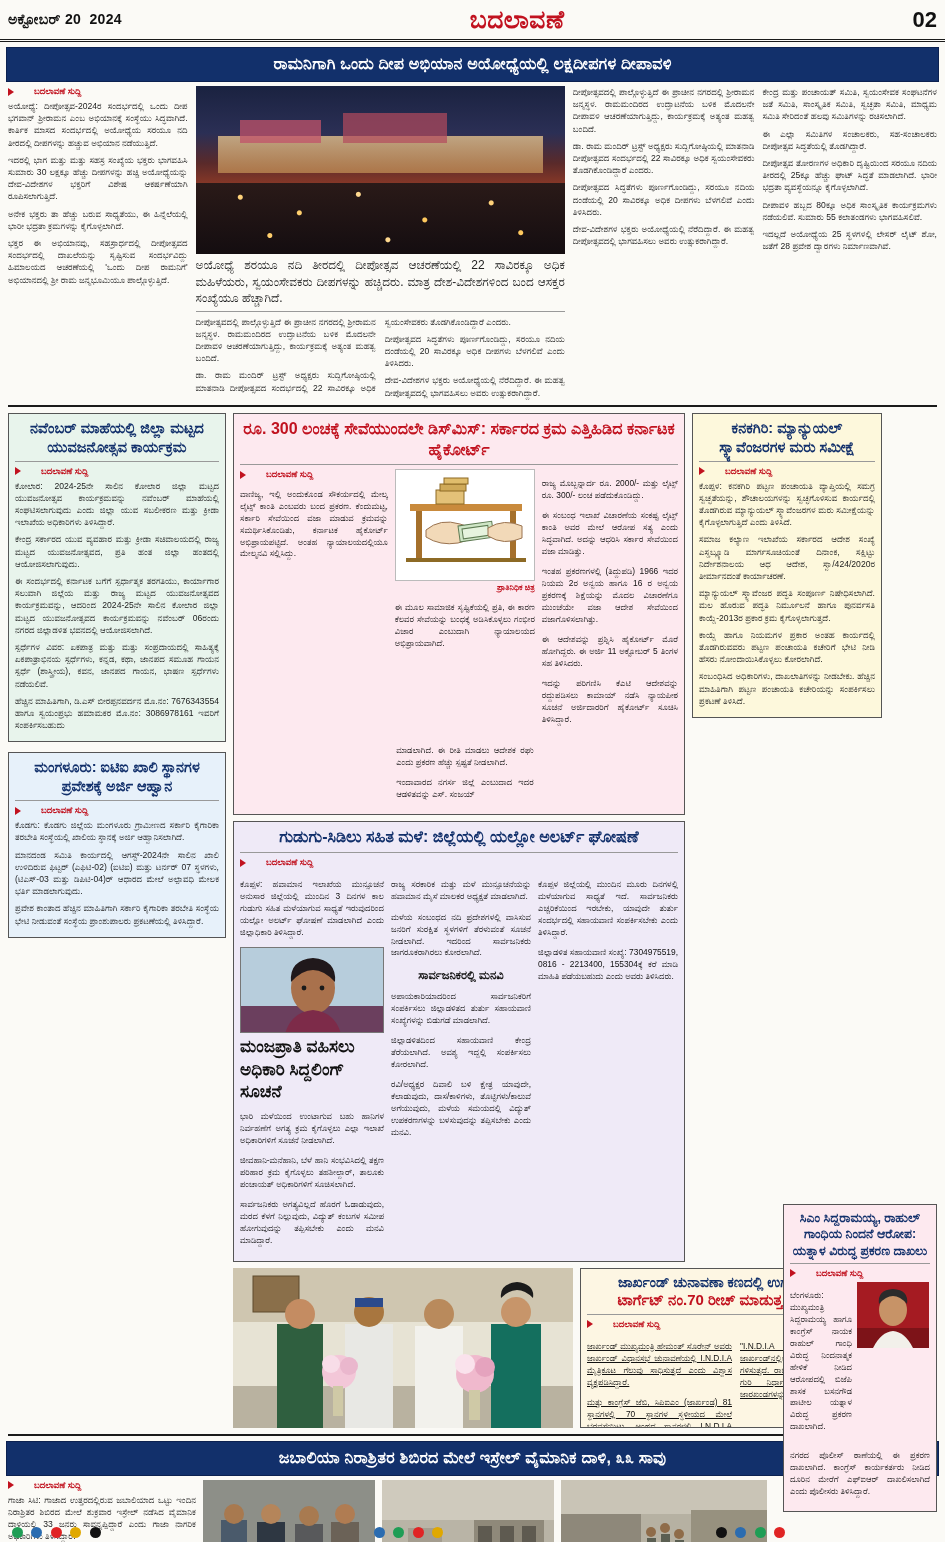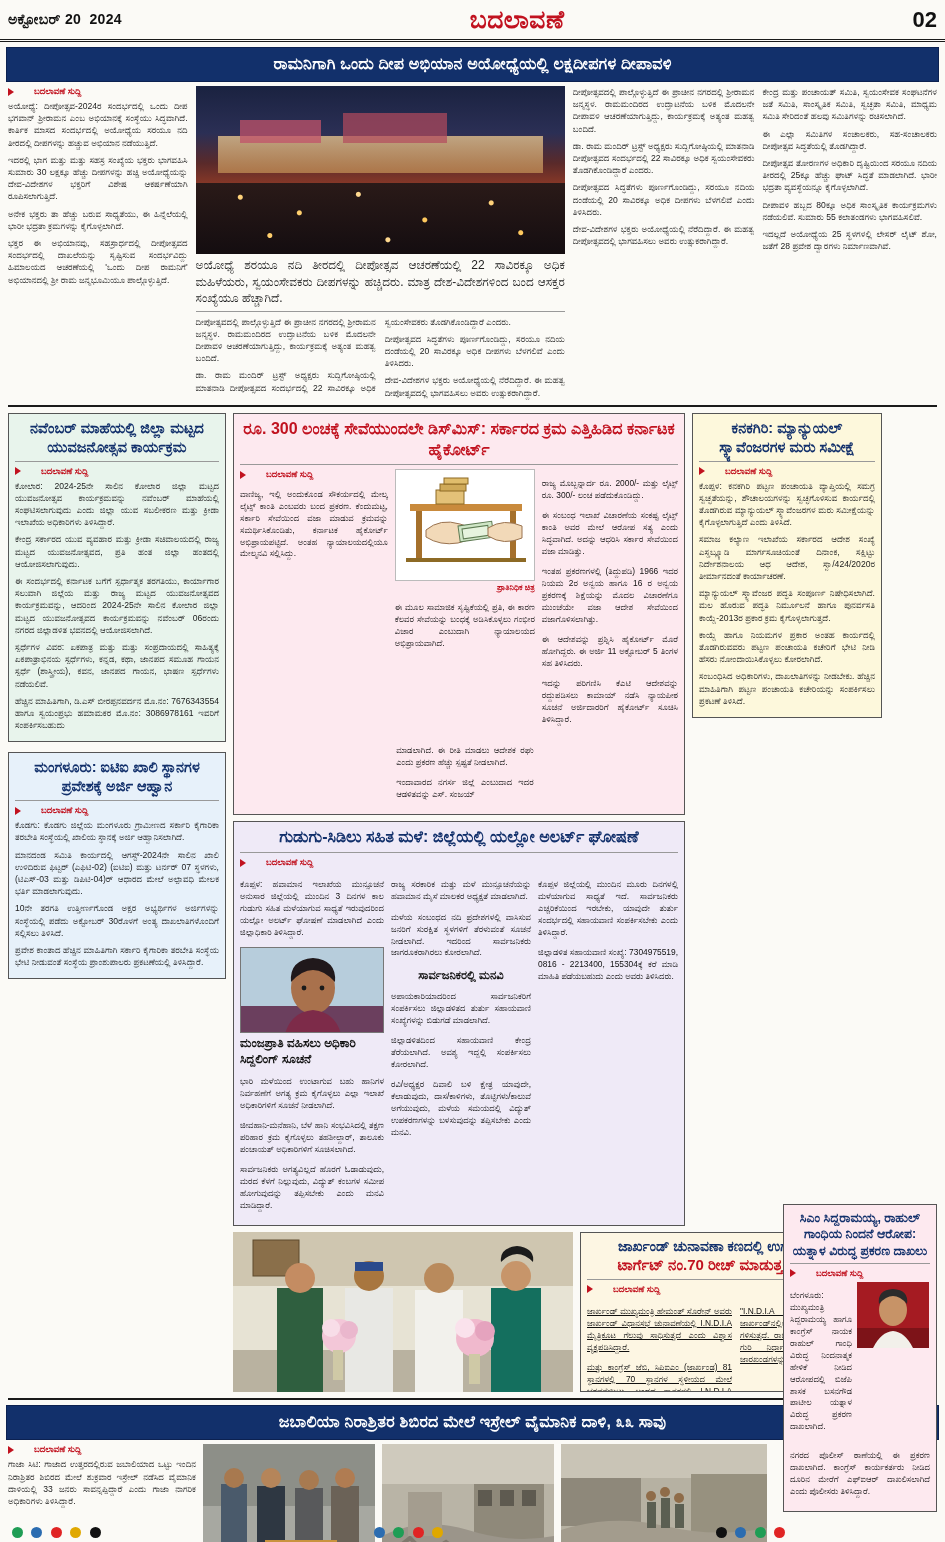--- a/index.html
+++ b/index.html
@@ -196,21 +196,20 @@
       <div class="box sky2" style="margin-top:10px;">
         <div class="box-title small-head">ಮಂಗಳೂರು: ಐಟಿಐ ಖಾಲಿ ಸ್ಥಾನಗಳ ಪ್ರವೇಶಕ್ಕೆ ಅರ್ಜಿ ಆಹ್ವಾನ</div>
         <hr class="hr-thin">
         <div class="byline">
           <span class="tri"></span>
           <span>ಬದಲಾವಣೆ ಸುದ್ದಿ</span>
         </div>
         <div class="col-text">
           <p>ಕೊಡಗು: ಕೊಡಗು ಜಿಲ್ಲೆಯ ಮಂಗಳೂರು ಗ್ರಾಮೀಣದ ಸರ್ಕಾರಿ ಕೈಗಾರಿಕಾ ತರಬೇತಿ ಸಂಸ್ಥೆಯಲ್ಲಿ ಖಾಲಿಯ ಸ್ಥಾನಕ್ಕೆ ಅರ್ಜಿ ಆಹ್ವಾನಿಸಲಾಗಿದೆ.</p>
           <p>ಮಾನದಂಡ ಸಮಿತಿ ಕಾರ್ಯದಲ್ಲಿ ಆಗಸ್ಟ್-2024ನೇ ಸಾಲಿನ ಖಾಲಿ ಉಳಿದಿರುವ ಫಿಟ್ಟರ್ (ಎಫಿಟಿ-02) (ಐಟಿಐ) ಮತ್ತು ಟರ್ನರ್ 07 ಸ್ಥಳಗಳು, (ಟಿಎಸ್-03 ಮತ್ತು ಡಿಪಿಟಿ-04)ರ್ ಆಧಾರದ ಮೇಲೆ ಅಲ್ಪಾವಧಿ ಮೇಲಕ ಭರ್ತಿ ಮಾಡಲಾಗುವುದು.</p>
-          <p>10ನೇ ತರಗತಿ ಉತ್ತೀರ್ಣಗೊಂಡ ಅಕ್ಷರ ಅಭ್ಯರ್ಥಿಗಳ ಅರ್ಜಿಗಳನ್ನು ಸಂಸ್ಥೆಯಲ್ಲಿ ಪಡೆದು ಅಕ್ಟೋಬರ್ 30ರೊಳಗೆ ಅಂತ್ಯ ದಾಖಲಾತಿಗಳೊಂದಿಗೆ ಸಲ್ಲಿಸಲು ತಿಳಿಸಿದೆ.</p>
           <p>ಪ್ರವೇಶ ಕಾಂತಾದ ಹೆಚ್ಚಿನ ಮಾಹಿತಿಗಾಗಿ ಸರ್ಕಾರಿ ಕೈಗಾರಿಕಾ ತರಬೇತಿ ಸಂಸ್ಥೆಯ ಭೇಟಿ ನೀಡುವಂತೆ ಸಂಸ್ಥೆಯ ಪ್ರಾಂಶುಪಾಲರು ಪ್ರಕಟಣೆಯಲ್ಲಿ ತಿಳಿಸಿದ್ದಾರೆ.</p>
         </div>
       </div>
     </div>
 
     <div style="width:452px;">
       <div class="box pink">
         <div class="box-title mid-head">
           <span class="hl-red">ರೂ. 300 ಲಂಚಕ್ಕೆ ಸೇವೆಯುಂದಲೇ ಡಿಸ್‌ಮಿಸ್: ಸರ್ಕಾರದ ಕ್ರಮ ಎತ್ತಿಹಿಡಿದ ಕರ್ನಾಟಕ ಹೈಕೋರ್ಟ್</span>
         </div>
@@ -288,21 +287,21 @@
               <svg viewBox="0 0 144 86" width="144" height="86">
                 <rect width="144" height="86" fill="#b7cddc"></rect>
                 <rect x="0" y="58" width="144" height="28" fill="#6b3f5e"></rect>
                 <ellipse cx="72" cy="40" rx="22" ry="26" fill="#a9714c"></ellipse>
                 <path d="M50 34 q22 -24 44 0 q2 -22 -22 -24 q-24 2 -22 24z" fill="#20181b"></path>
                 <path d="M44 86 q6 -22 28 -24 q22 2 28 24z" fill="#7d2b49"></path>
                 <circle cx="63" cy="40" r="2.4" fill="#1b1b1b"></circle>
                 <circle cx="81" cy="40" r="2.4" fill="#1b1b1b"></circle>
               </svg>
             </div>
-            <div class="small-head" style="font-size:12px;text-align:left;">ಮಂಜಪ್ರಾತಿ ವಹಿಸಲು ಅಧಿಕಾರಿ ಸಿದ್ದಲಿಂಗ್ ಸೂಚನೆ</div>
+            <div class="small-head" style="font-size:17px;text-align:left;">ಮಂಜಪ್ರಾತಿ ವಹಿಸಲು ಅಧಿಕಾರಿ ಸಿದ್ದಲಿಂಗ್ ಸೂಚನೆ</div>
             <div class="tick">
               <p>ಭಾರಿ ಮಳೆಯಿಂದ ಉಂಟಾಗುವ ಬಹು ಹಾನಿಗಳ ನಿರ್ವಹಣೆಗೆ ಅಗತ್ಯ ಕ್ರಮ ಕೈಗೊಳ್ಳಲು ಎಲ್ಲಾ ಇಲಾಖೆ ಅಧಿಕಾರಿಗಳಿಗೆ ಸೂಚನೆ ನೀಡಲಾಗಿದೆ.</p>
               <p>ಜೀವಹಾನಿ-ಮನೆಹಾನಿ, ಬೆಳೆ ಹಾನಿ ಸಂಭವಿಸಿದಲ್ಲಿ ತಕ್ಷಣ ಪರಿಹಾರ ಕ್ರಮ ಕೈಗೊಳ್ಳಲು ತಹಶೀಲ್ದಾರ್, ತಾಲೂಕು ಪಂಚಾಯತ್ ಅಧಿಕಾರಿಗಳಿಗೆ ಸೂಚಿಸಲಾಗಿದೆ.</p>
               <p>ಸಾರ್ವಜನಿಕರು ಅಗತ್ಯವಿಲ್ಲದೆ ಹೊರಗೆ ಓಡಾಡುವುದು, ಮರದ ಕೆಳಗೆ ನಿಲ್ಲುವುದು, ವಿದ್ಯುತ್ ಕಂಬಗಳ ಸಮೀಪ ಹೋಗುವುದನ್ನು ತಪ್ಪಿಸಬೇಕು ಎಂದು ಮನವಿ ಮಾಡಿದ್ದಾರೆ.</p>
             </div>
           </div>
           <div style="width:144px;">
             <div class="tick">
               <p>ರಾಜ್ಯ ಸರಕಾರಿಕ ಮತ್ತು ಮಳೆ ಮುನ್ಸೂಚನೆಯನ್ನು ಹವಾಮಾನ ಮೈಸೆ ಮಾಲಕರ ಅಧ್ಯಕ್ಷತೆ ಮಾಡಲಾಗಿದೆ.</p>
               <p>ಮಳೆಯ ಸಂಬಂಧದ ನದಿ ಪ್ರದೇಶಗಳಲ್ಲಿ ವಾಸಿಸುವ ಜನರಿಗೆ ಸುರಕ್ಷಿತ ಸ್ಥಳಗಳಿಗೆ ತೆರಳುವಂತೆ ಸೂಚನೆ ನೀಡಲಾಗಿದೆ. ಇದರಿಂದ ಸಾರ್ವಜನಿಕರು ಜಾಗರೂಕರಾಗಿರಲು ಕೋರಲಾಗಿದೆ.</p>

